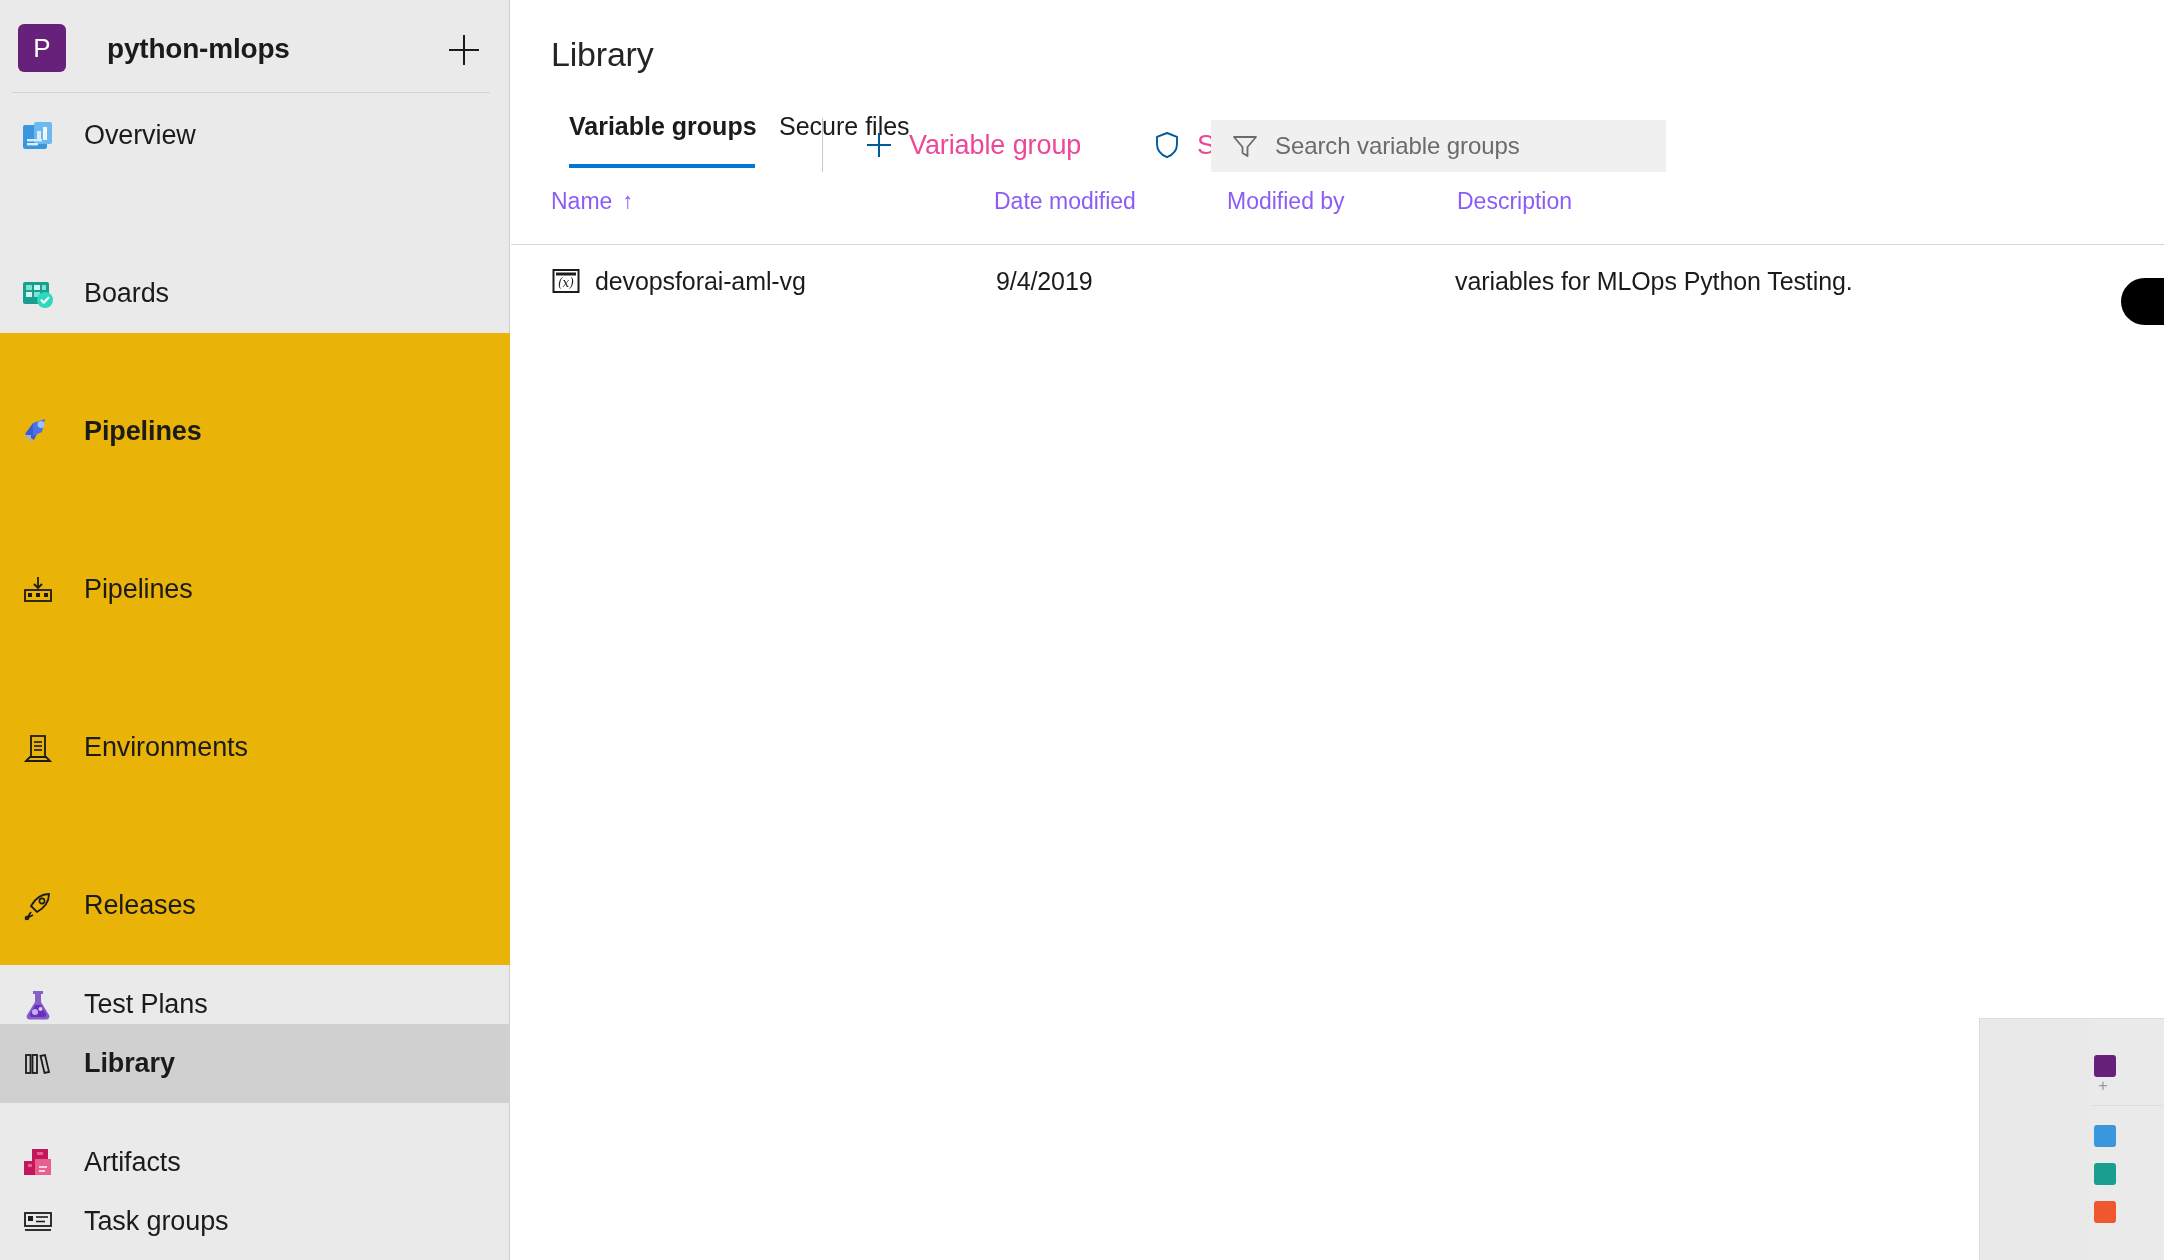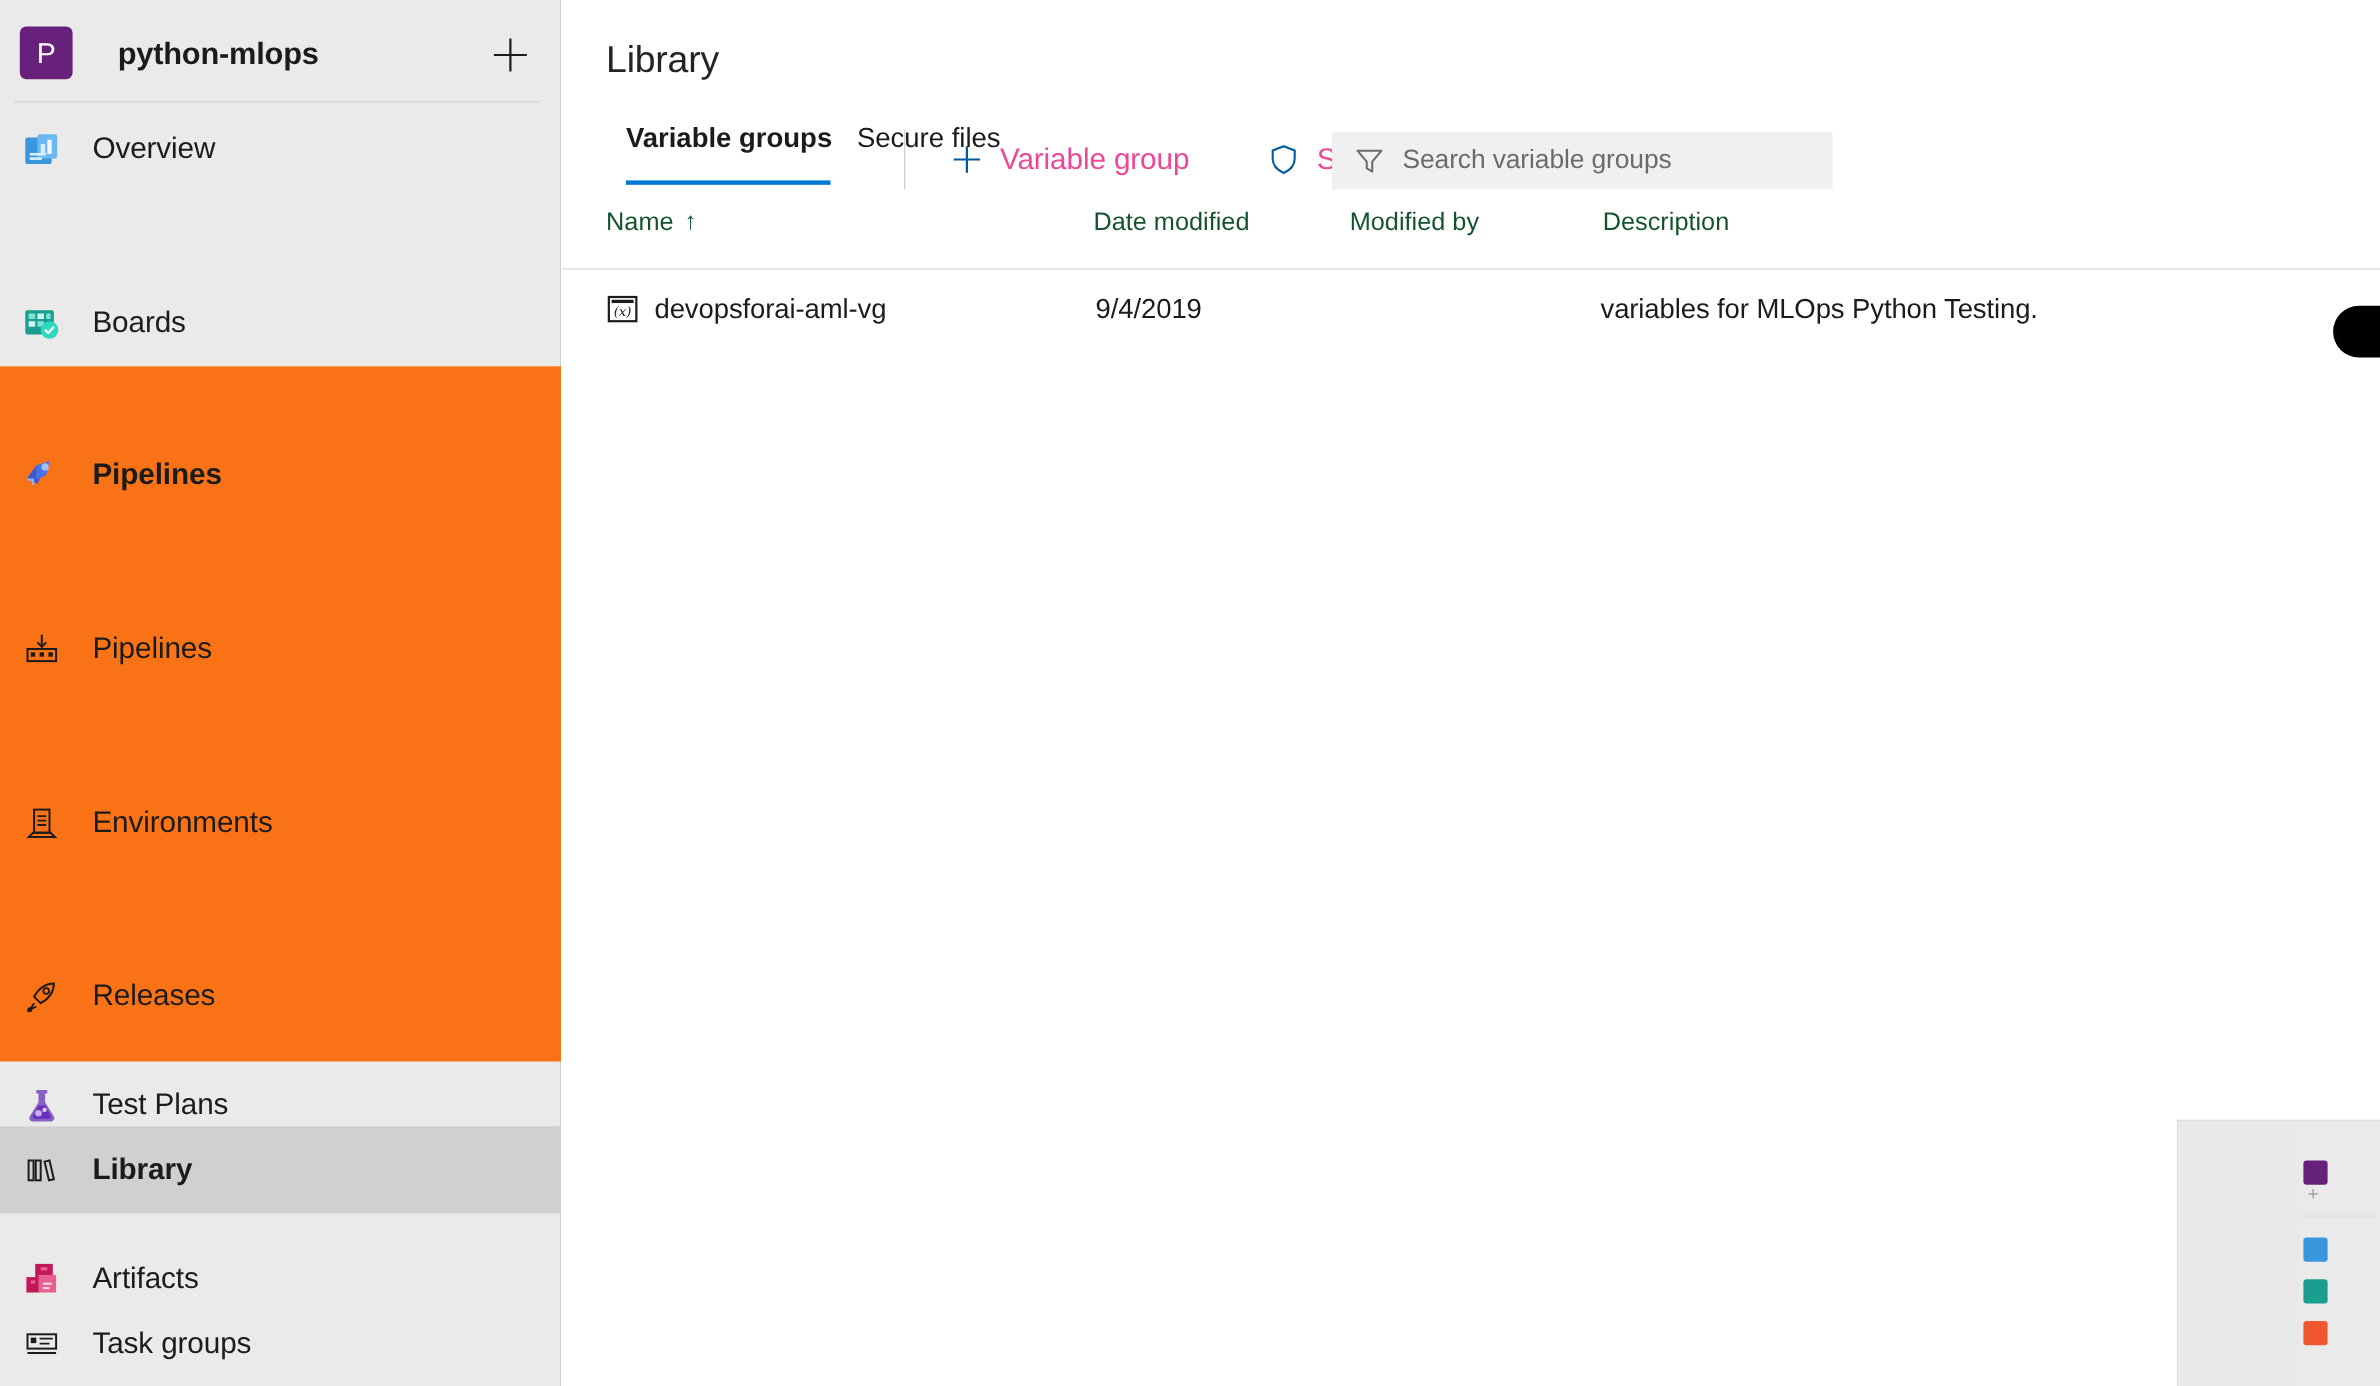--- a/index.html
+++ b/index.html
@@ -50,21 +50,21 @@
   }
   .nav-icon{
     position:absolute;left:18px;top:50%;transform:translateY(-50%);
     width:40px;height:40px;display:flex;align-items:center;justify-content:center;
   }
   .nav-label{
     margin-left:84px;font-size:27px;color:#1b1b1b;white-space:nowrap;
     letter-spacing:-0.1px;
   }
   .nav-label.bold{font-weight:bold;}
-  .shade-1{background:#f97316;}
+  .shade-1{background:#eab308;}
   .shade-2{background:#d0d0d0;}
 
   
   #main{
     position:absolute;left:511px;top:0;right:0;height:1260px;background:#fff;
   }
   #page-title{
     position:absolute;left:40px;top:35px;
     font-size:34px;color:#242424;font-weight:400;letter-spacing:-0.2px;
   }
@@ -97,21 +97,21 @@
     background:#f0f0f0;display:flex;align-items:center;cursor:text;
   }
   #search-ico{margin-left:18px;margin-right:14px;display:flex;align-items:center;}
   #search-ph{font-size:24px;color:#6b6b6b;letter-spacing:-0.1px;}
 
   
   #thead{
     position:absolute;left:0;top:188px;width:1653px;height:56px;
   }
   .th{
-    position:absolute;top:0;font-size:23px;color:#14532d;white-space:nowrap;
+    position:absolute;top:0;font-size:23px;color:#8b5cf6;white-space:nowrap;
     cursor:pointer;display:flex;align-items:flex-start;
   }
   #thead-rule{
     position:absolute;left:0;top:244px;width:1653px;height:1px;background:#d6d6d6;
   }
   #row0{
     position:absolute;left:0;top:245px;width:1653px;height:72px;cursor:pointer;
   }
   .td{
     position:absolute;top:0;height:72px;display:flex;align-items:center;

